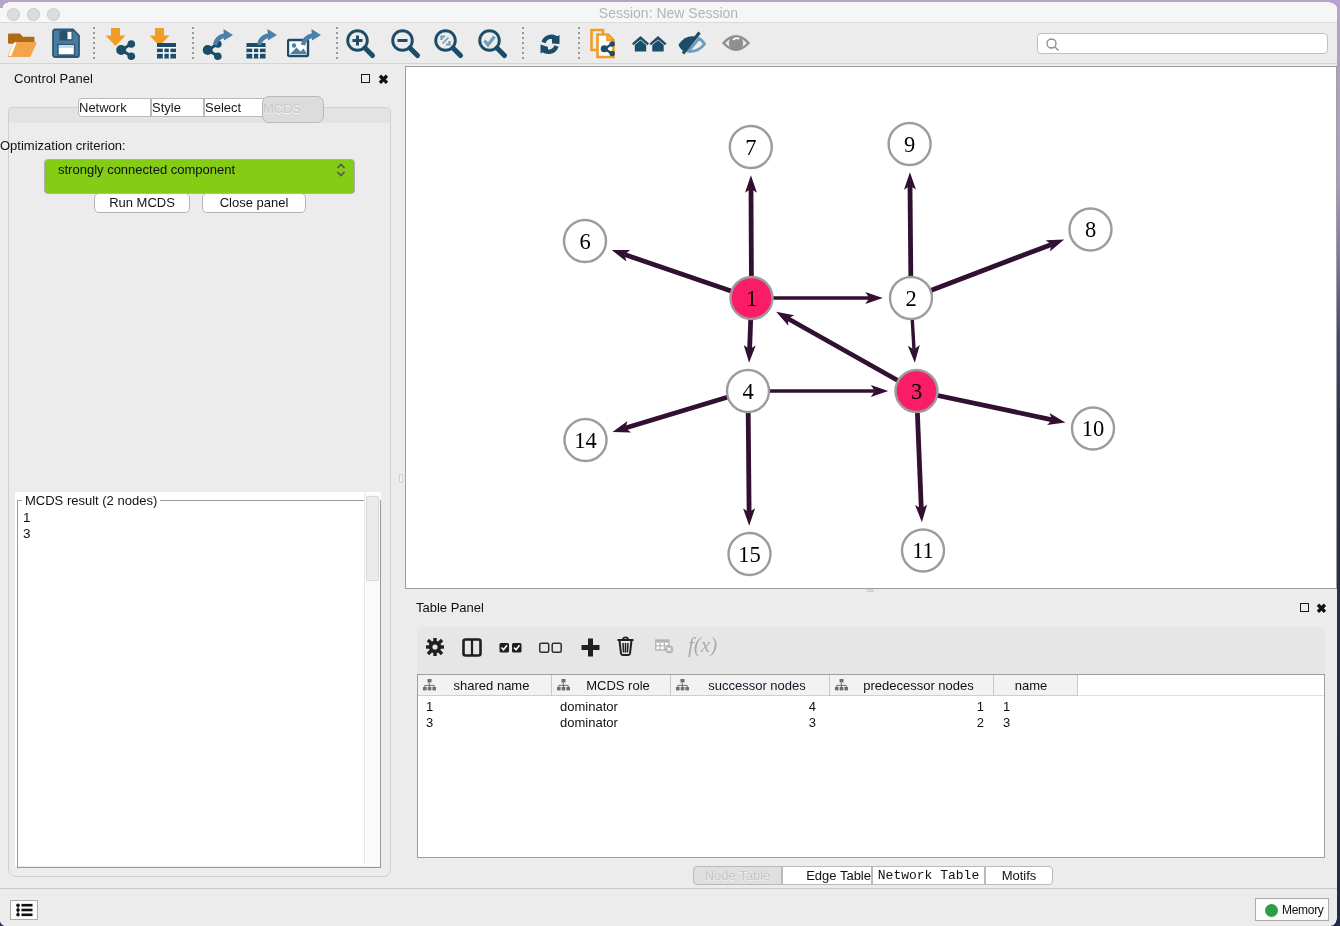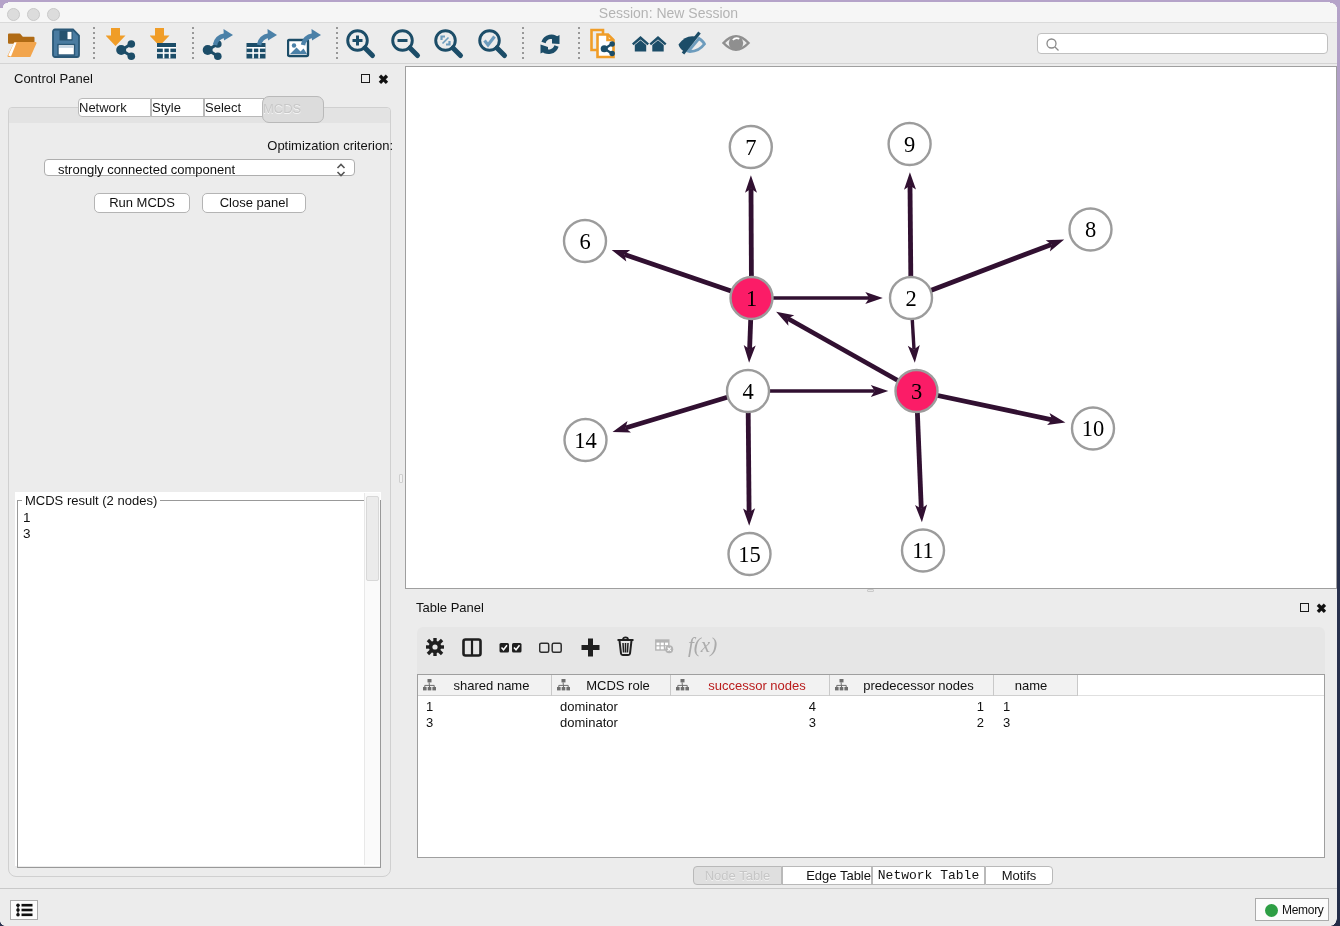--- a/index.html
+++ b/index.html
@@ -28,22 +28,22 @@
 .tb-ic { position:absolute; top:0; }
 #searchbox { position:absolute; left:1037px; top:10px; width:291px; height:21px; background:#fff; border:1px solid #c0c0c0; border-radius:4px; }
 
 
 #cp-title { left:14px; top:71px; font-size:13px; color:#111; }
 #cp-restore { left:361px; top:74px; width:9px; height:9px; border:1.5px solid #1a1a1a; }
 #cp-close { left:378px; top:72px; font-size:13px; font-weight:bold; color:#111; }
 .cp-tab { position:absolute; top:0; height:19px; background:#fff; border:1px solid #b9b9b9; font-size:13px; color:#1a1a1a; text-align:left; line-height:18px; }
 #cp-body { left:8px; top:107px; width:383px; height:770px; background:#ececec; border:1px solid #d0d0d0; border-radius:4px 4px 8px 8px; }
 #cp-band { left:9px; top:108px; width:381px; height:15px; background:#e3e3e3; border-radius:4px 4px 0 0; }
-#opt-label { left:0; top:138px; width:393px; text-align:right; font-size:13px; color:#111; }
-#dropdown { left:44px; top:159px; width:311px; height:17px; background:#ffffff; border:1px solid #aeaeae; border-radius:4px; font-size:13px; color:#111; line-height:19px; padding-left:13px; }
+#opt-label { left:0; top:138px; width:393px; text-align:left; font-size:13px; color:#111; }
+#dropdown { left:44px; top:159px; width:311px; height:35px; background:#84cc16; border:1px solid #aeaeae; border-radius:4px; font-size:13px; color:#111; line-height:19px; padding-left:13px; }
 .btn { position:absolute; background:#fff; border:1px solid #b4b4b4; border-radius:5px; font-size:13px; color:#111; text-align:center; }
 #btn-run { left:94px; top:193px; width:96px; height:20px; line-height:18px; }
 #btn-close { left:202px; top:193px; width:104px; height:20px; line-height:18px; }
 #mcds-white { left:15px; top:492px; width:366px; height:374px; background:#fff; }
 #groupbox { left:17px; top:500px; width:364px; height:368px; border:1px solid #999; }
 #gb-label { left:22px; top:493px; background:#fff; padding:0 3px; font-size:13px; color:#111; }
 #mcds-text { left:23px; top:510px; font-size:13.5px; color:#111; line-height:16px; }
 #mcds-scroll { left:364px; top:493px; width:16px; height:372px; background:#fafafa; border-left:1px solid #e8e8e8; }
 #mcds-thumb { left:366px; top:496px; width:13px; height:85px; background:#ebebeb; border:1px solid #d8d8d8; border-radius:2px; }
 
@@ -399,21 +399,21 @@
 <div style="position:absolute;left:253px;top:0;width:159px;height:21px;border-right:1px solid #c9c9c9;"></div>
 <svg width="13" height="12" viewBox="0 0 13 12" style="position:absolute;left:258px;top:4px">
       <g fill="#6e6e6e">
         <rect x="4.5" y="0" width="4" height="3.4"></rect>
         <rect x="0" y="8" width="3.6" height="3.4"></rect>
         <rect x="4.7" y="8" width="3.6" height="3.4"></rect>
         <rect x="9.4" y="8" width="3.6" height="3.4"></rect>
         <path d="M6.2 3.4 v2.3 M1.8 8 v-1.6 h9.4 V8 M6.5 5.5 v2.5" stroke="#6e6e6e" stroke-width="1" fill="none"></path>
       </g>
     </svg>
-<div style="position:absolute;left:266px;top:3px;width:146px;text-align:center;font-size:13px;color:#b91c1c;">successor nodes</div>
+<div style="position:absolute;left:266px;top:3px;width:146px;text-align:center;font-size:13px;color:#0f172a;">successor nodes</div>
 <div style="position:absolute;left:412px;top:0;width:164px;height:21px;border-right:1px solid #c9c9c9;"></div>
 <svg width="13" height="12" viewBox="0 0 13 12" style="position:absolute;left:417px;top:4px">
       <g fill="#6e6e6e">
         <rect x="4.5" y="0" width="4" height="3.4"></rect>
         <rect x="0" y="8" width="3.6" height="3.4"></rect>
         <rect x="4.7" y="8" width="3.6" height="3.4"></rect>
         <rect x="9.4" y="8" width="3.6" height="3.4"></rect>
         <path d="M6.2 3.4 v2.3 M1.8 8 v-1.6 h9.4 V8 M6.5 5.5 v2.5" stroke="#6e6e6e" stroke-width="1" fill="none"></path>
       </g>
     </svg>

